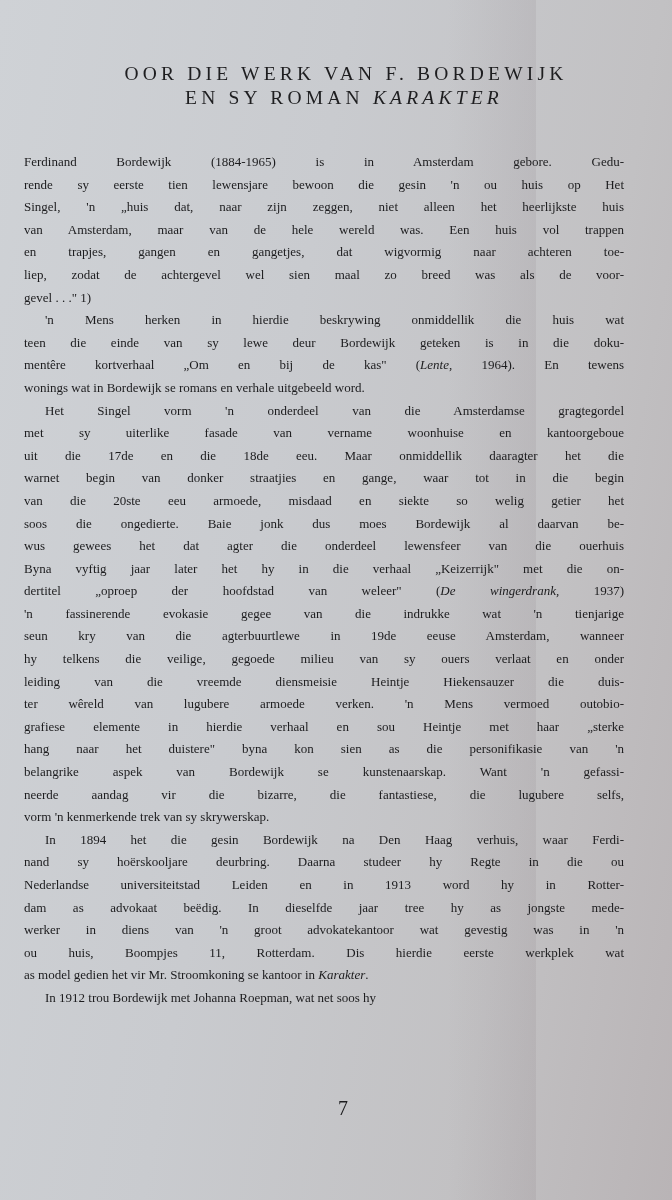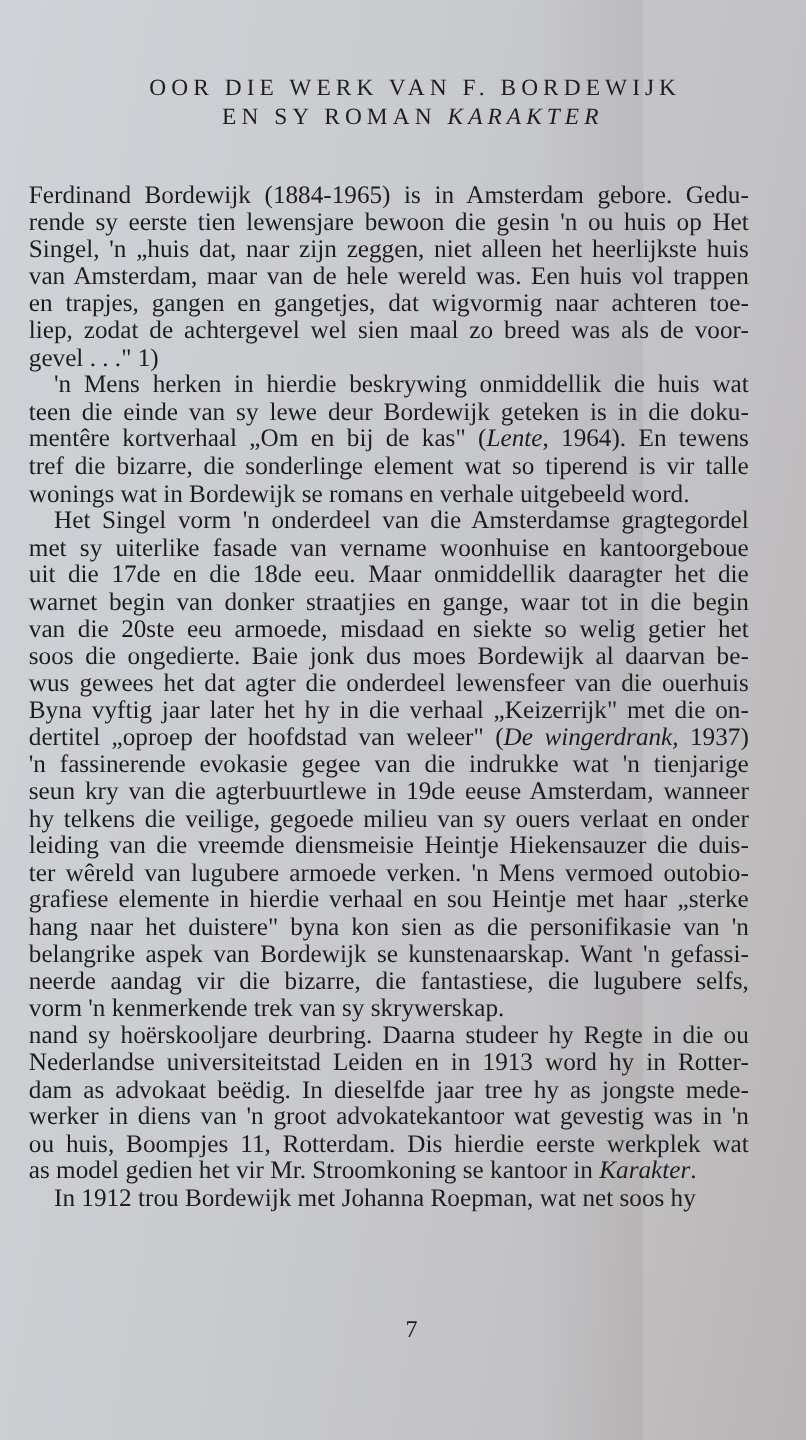--- a/index.html
+++ b/index.html
@@ -38,21 +38,21 @@
       color: #1e1e20;
     }
     .title-line-1 { top: 62px; left: 10px; }
     .title-line-2 { top: 86px; left: 8px; }
     .title em { font-style: italic; }
     .body {
       position: absolute;
       left: 24px;
       top: 151px;
       width: 600px;
-      font-size: 21px;
+      font-size: 13px;
       line-height: 22.6px;
     }
     .line {
       display: block;
       white-space: nowrap;
       text-align: justify;
       text-align-last: justify;
       height: 22.6px;
       overflow: visible;
     }
@@ -90,21 +90,20 @@
         <span class="line">Singel, 'n „huis dat, naar zijn zeggen, niet alleen het heerlijkste huis</span>
         <span class="line">van Amsterdam, maar van de hele wereld was. Een huis vol trappen</span>
         <span class="line">en trapjes, gangen en gangetjes, dat wigvormig naar achteren toe-</span>
         <span class="line">liep, zodat de achtergevel wel sien maal zo breed was als de voor-</span>
         <span class="line last">gevel . . ." 1)</span>
       </div>
       <div>
         <span class="line indent">'n Mens herken in hierdie beskrywing onmiddellik die huis wat</span>
         <span class="line">teen die einde van sy lewe deur Bordewijk geteken is in die doku-</span>
         <span class="line"><span>mentêre kortverhaal „Om en bij de kas" (</span><span class="seg-italic">Lente</span><span>, 1964). En tewens</span></span>
-        <span class="line">tref die bizarre, die sonderlinge element wat so tiperend is vir talle</span>
         <span class="line last">wonings wat in Bordewijk se romans en verhale uitgebeeld word.</span>
       </div>
       <div>
         <span class="line indent">Het Singel vorm 'n onderdeel van die Amsterdamse gragtegordel</span>
         <span class="line">met sy uiterlike fasade van vername woonhuise en kantoorgeboue</span>
         <span class="line">uit die 17de en die 18de eeu. Maar onmiddellik daaragter het die</span>
         <span class="line">warnet begin van donker straatjies en gange, waar tot in die begin</span>
         <span class="line">van die 20ste eeu armoede, misdaad en siekte so welig getier het</span>
         <span class="line">soos die ongedierte. Baie jonk dus moes Bordewijk al daarvan be-</span>
         <span class="line">wus gewees het dat agter die onderdeel lewensfeer van die ouerhuis</span>
@@ -115,20 +114,21 @@
         <span class="line">hy telkens die veilige, gegoede milieu van sy ouers verlaat en onder</span>
         <span class="line">leiding van die vreemde diensmeisie Heintje Hiekensauzer die duis-</span>
         <span class="line">ter wêreld van lugubere armoede verken. 'n Mens vermoed outobio-</span>
         <span class="line">grafiese elemente in hierdie verhaal en sou Heintje met haar „sterke</span>
         <span class="line">hang naar het duistere" byna kon sien as die personifikasie van 'n</span>
         <span class="line">belangrike aspek van Bordewijk se kunstenaarskap. Want 'n gefassi-</span>
         <span class="line">neerde aandag vir die bizarre, die fantastiese, die lugubere selfs,</span>
         <span class="line last">vorm 'n kenmerkende trek van sy skrywerskap.</span>
       </div>
       <div>
+        <span class="line indent">In 1894 het die gesin Bordewijk na Den Haag verhuis, waar Ferdi-</span>
         <span class="line">nand sy hoërskooljare deurbring. Daarna studeer hy Regte in die ou</span>
         <span class="line">Nederlandse universiteitstad Leiden en in 1913 word hy in Rotter-</span>
         <span class="line">dam as advokaat beëdig. In dieselfde jaar tree hy as jongste mede-</span>
         <span class="line">werker in diens van 'n groot advokatekantoor wat gevestig was in 'n</span>
         <span class="line">ou huis, Boompjes 11, Rotterdam. Dis hierdie eerste werkplek wat</span>
         <span class="line last"><span>as model gedien het vir Mr. Stroomkoning se kantoor in </span><span class="seg-italic">Karakter</span><span>.</span></span>
       </div>
       <div>
         <span class="line indent last">In 1912 trou Bordewijk met Johanna Roepman, wat net soos hy</span>
       </div>

